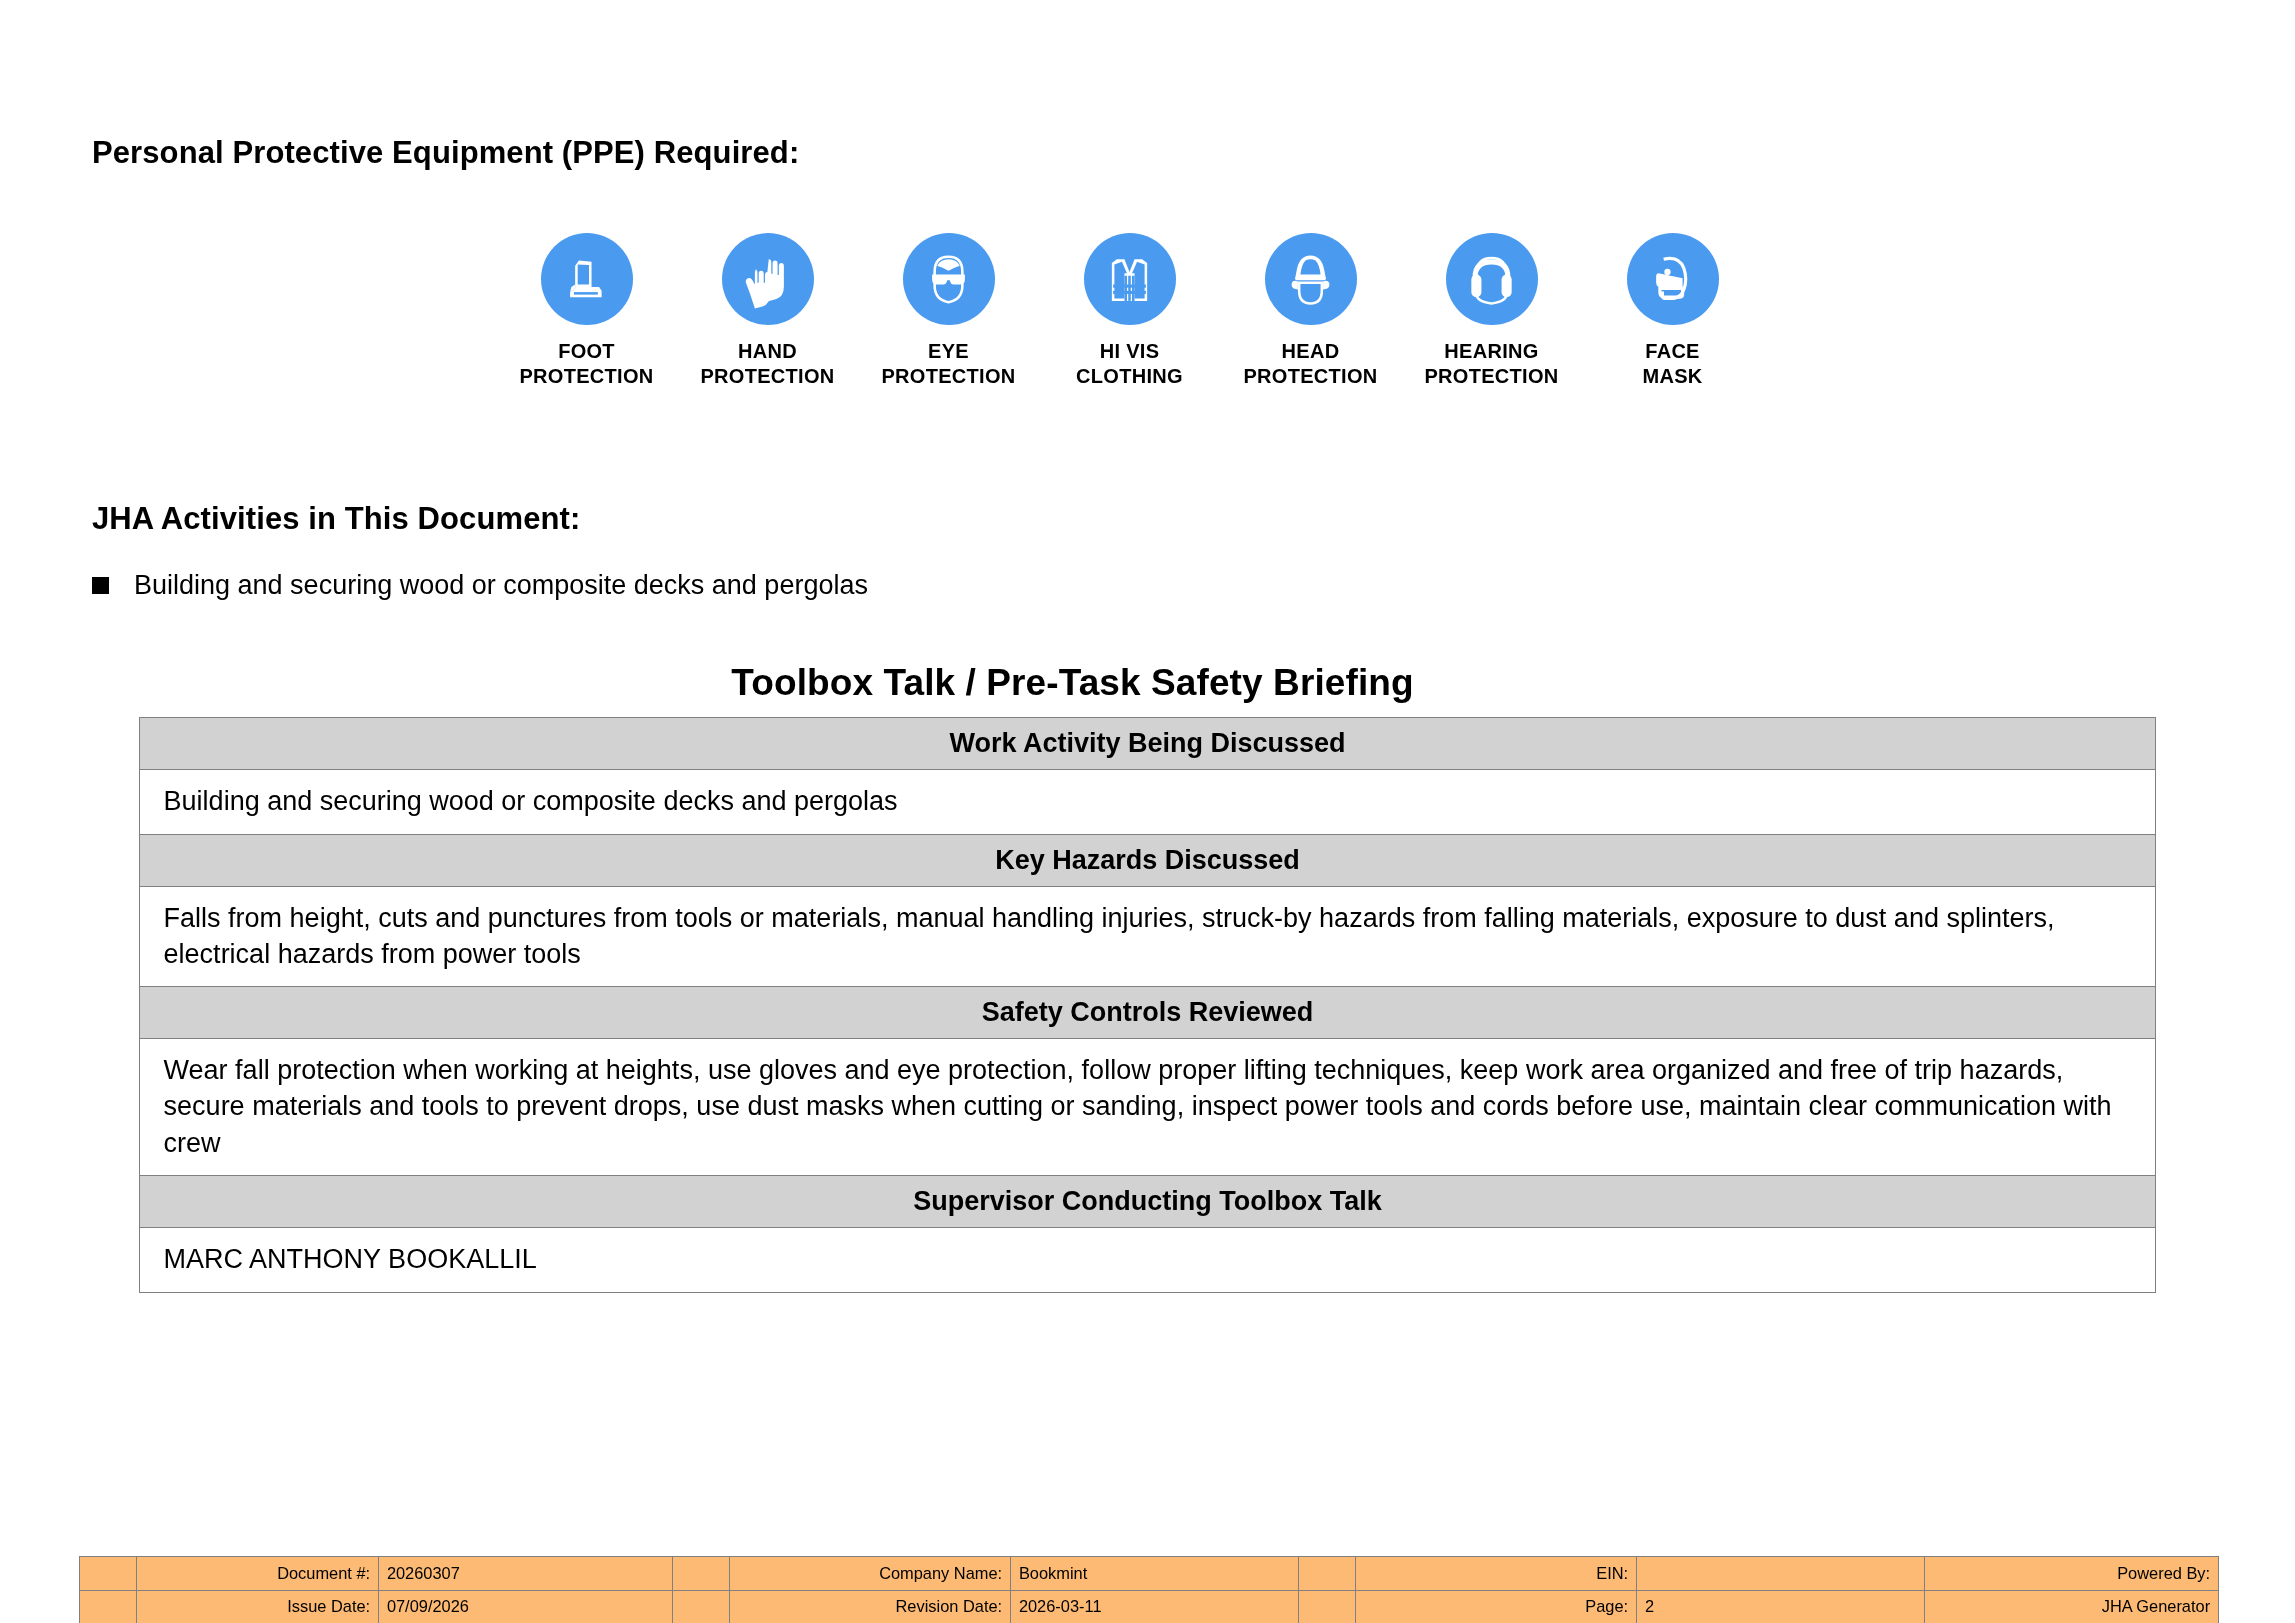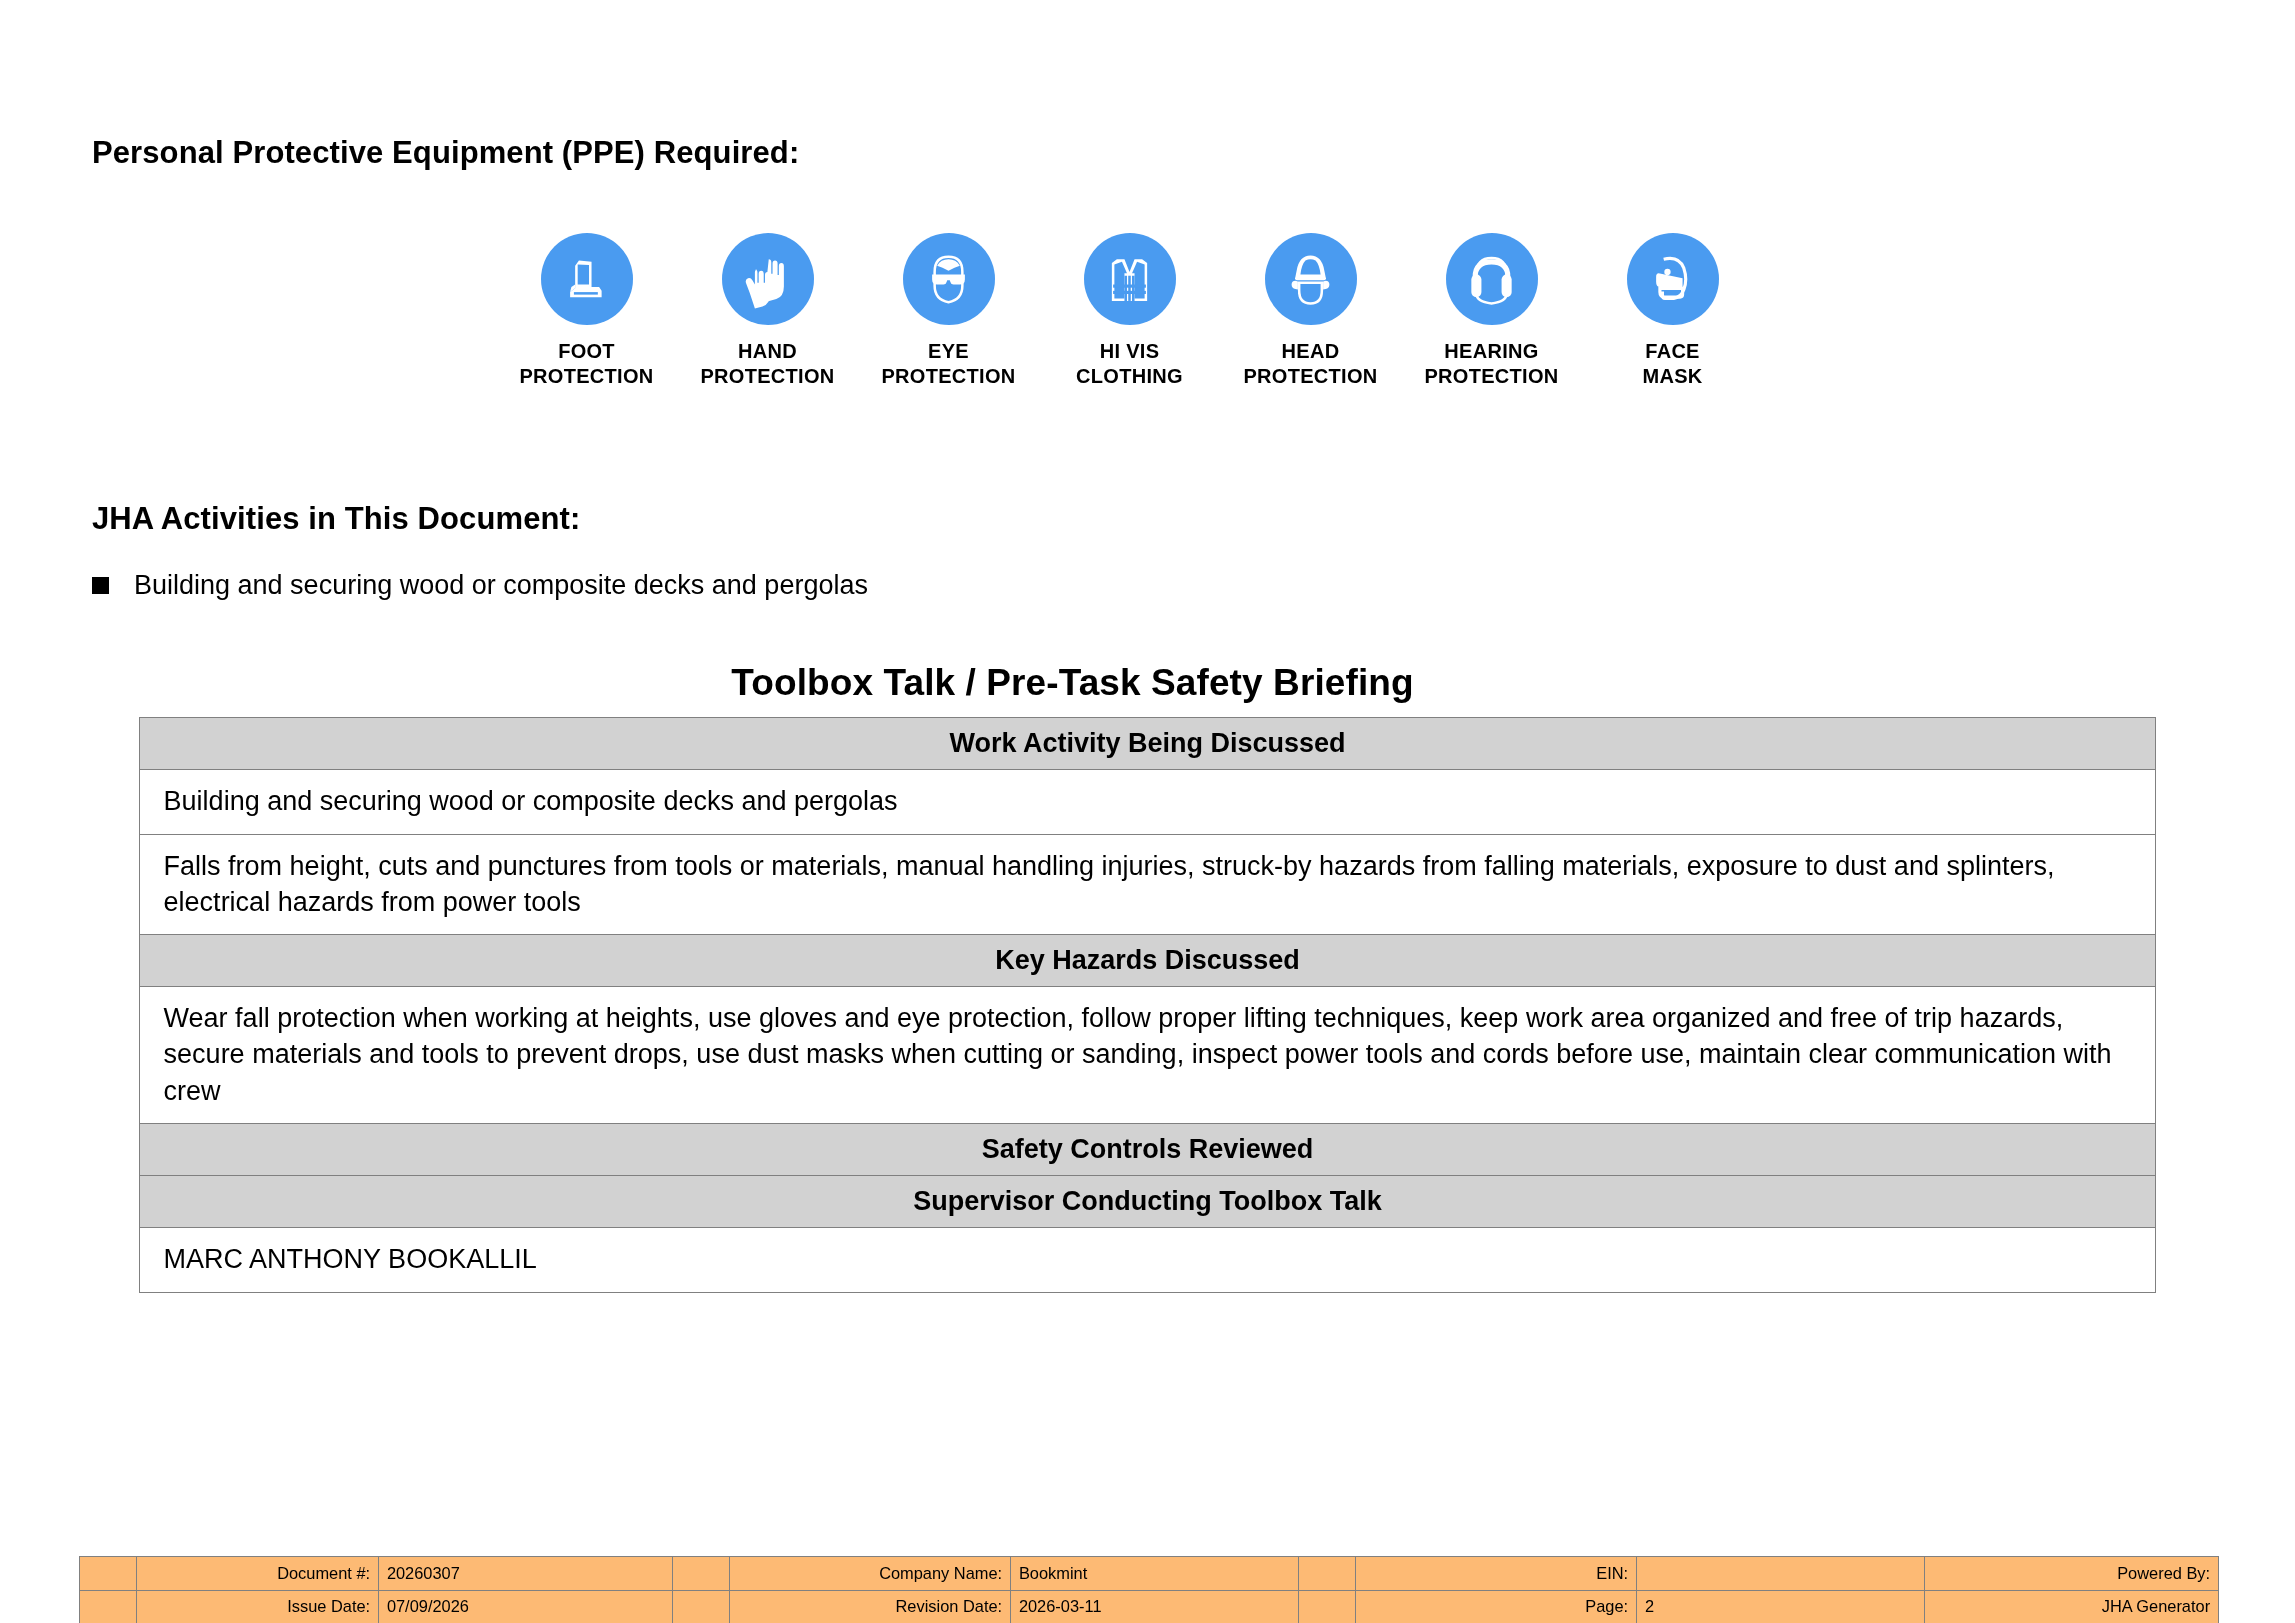--- a/index.html
+++ b/index.html
@@ -330,30 +330,30 @@
 
   <table class="tt-table">
     <tbody>
       <tr>
         <td class="tt-head">Work Activity Being Discussed</td>
       </tr>
       <tr>
         <td class="tt-body">Building and securing wood or composite decks and pergolas</td>
       </tr>
       <tr>
+        <td class="tt-head">Key Hazards Discussed</td>
+      </tr>
+      <tr>
         <td class="tt-body">Falls from height, cuts and punctures from tools or materials, manual handling injuries, struck-by hazards from falling materials, exposure to dust and splinters, electrical hazards from power tools</td>
       </tr>
       <tr>
-        <td class="tt-head">Key Hazards Discussed</td>
+        <td class="tt-head">Safety Controls Reviewed</td>
       </tr>
       <tr>
         <td class="tt-body">Wear fall protection when working at heights, use gloves and eye protection, follow proper lifting techniques, keep work area organized and free of trip hazards, secure materials and tools to prevent drops, use dust masks when cutting or sanding, inspect power tools and cords before use, maintain clear communication with crew</td>
-      </tr>
-      <tr>
-        <td class="tt-head">Safety Controls Reviewed</td>
       </tr>
       <tr>
         <td class="tt-head">Supervisor Conducting Toolbox Talk</td>
       </tr>
       <tr>
         <td class="tt-body">MARC ANTHONY BOOKALLIL</td>
       </tr>
     </tbody>
   </table>
 

